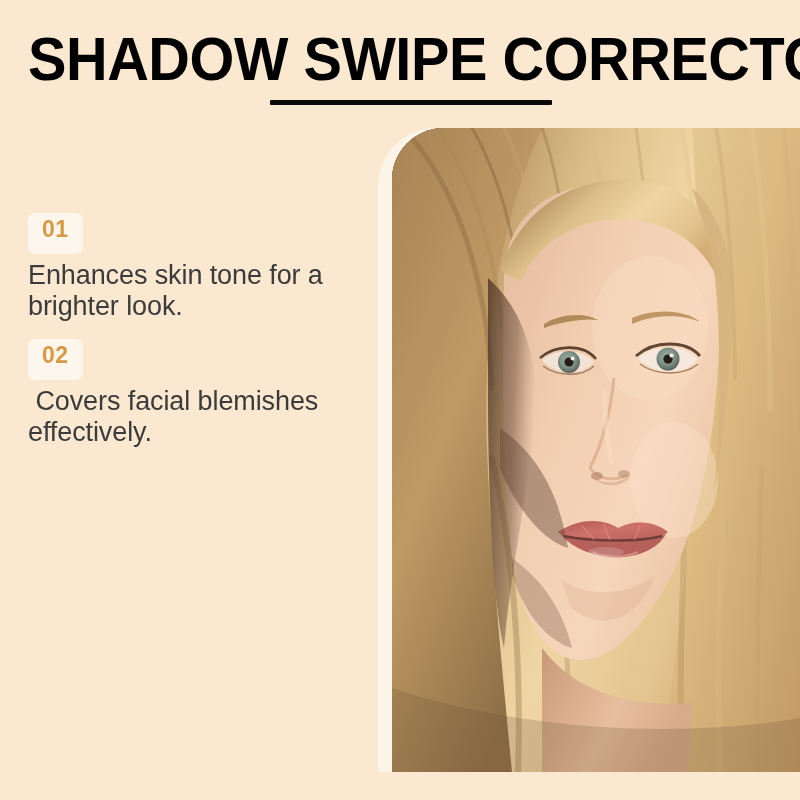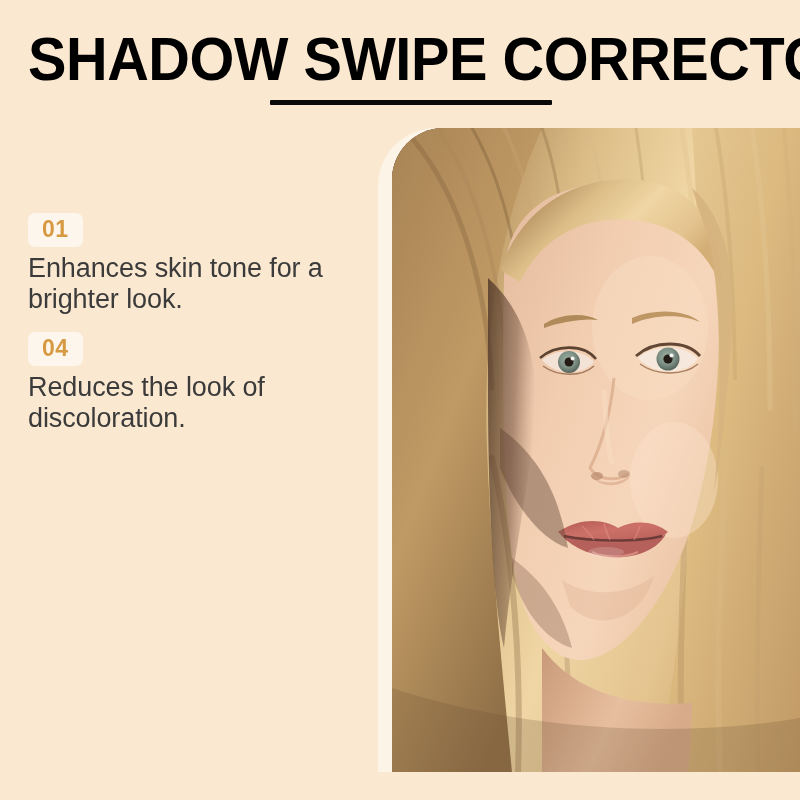--- a/index.html
+++ b/index.html
@@ -33,21 +33,21 @@
   
   .features{
     position:absolute;left:28px;top:213px;width:330px;
   }
   .feature{margin-bottom:17px;}
   .feature:last-child{margin-bottom:0;}
   .badge{
     display:inline-block;
     background:#fdf6ec;
     border-radius:7px;
-    padding:4px 14px 6px 14px;
+    padding:4px 14px 13px 14px;
     font-size:23px;
     font-weight:700;
     color:#d79a43;
     letter-spacing:0.5px;
     line-height:24px;
   }
   .feature-text{
     margin-top:6px;
     font-size:27px;
     line-height:31px;
@@ -85,26 +85,26 @@
   <div class="title">SHADOW SWIPE CORRECTOR</div>
   <div class="title-rule"></div>
 
   <div class="features">
 
     <div class="feature">
       <span class="badge">01</span>
       <div class="feature-text">Enhances skin tone for a brighter look.</div>
     </div>
 
-
-
     <div class="feature">
-      <span class="badge">04</span>
-      <div class="feature-text">Reduces the look of discoloration.</div>
+      <span class="badge">02</span>
+      <div class="feature-text"> Covers facial blemishes effectively.</div>
     </div>
+
+
 
   </div>
 
   <div class="photo-frame">
     <div class="photo">
       <svg viewBox="0 0 408 644" preserveAspectRatio="xMidYMid slice" aria-hidden="true">
         <defs>
           <linearGradient id="hairTop" x1="0" y1="0" x2="1" y2="0.5">
             <stop offset="0%" stop-color="#8a6a44"></stop>
             <stop offset="18%" stop-color="#b08d5c"></stop>

